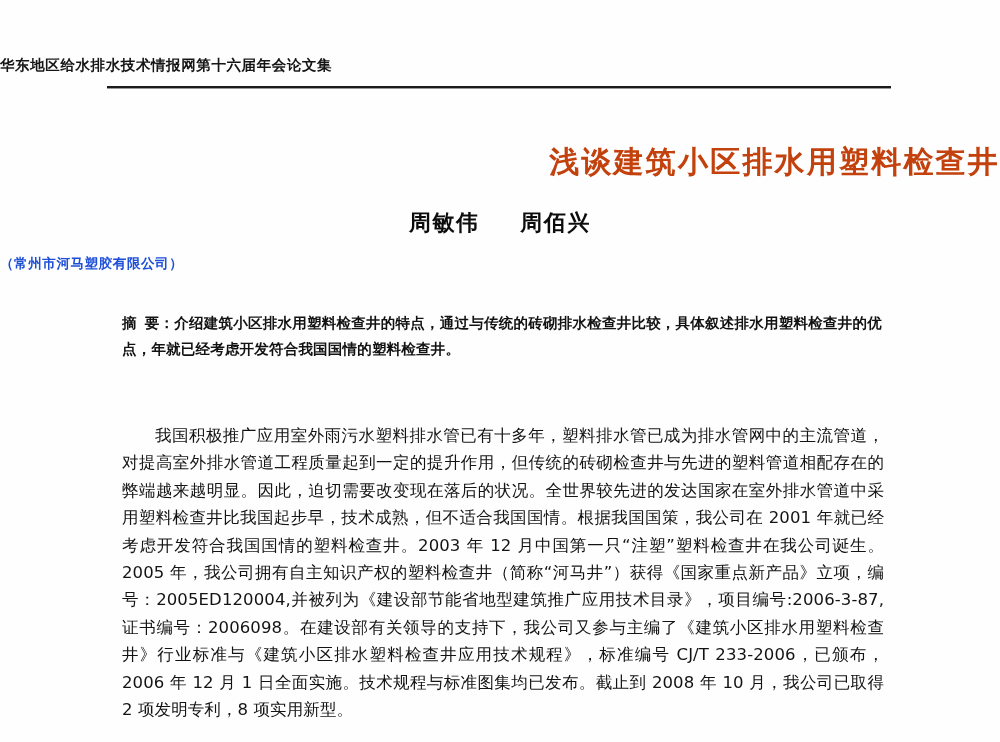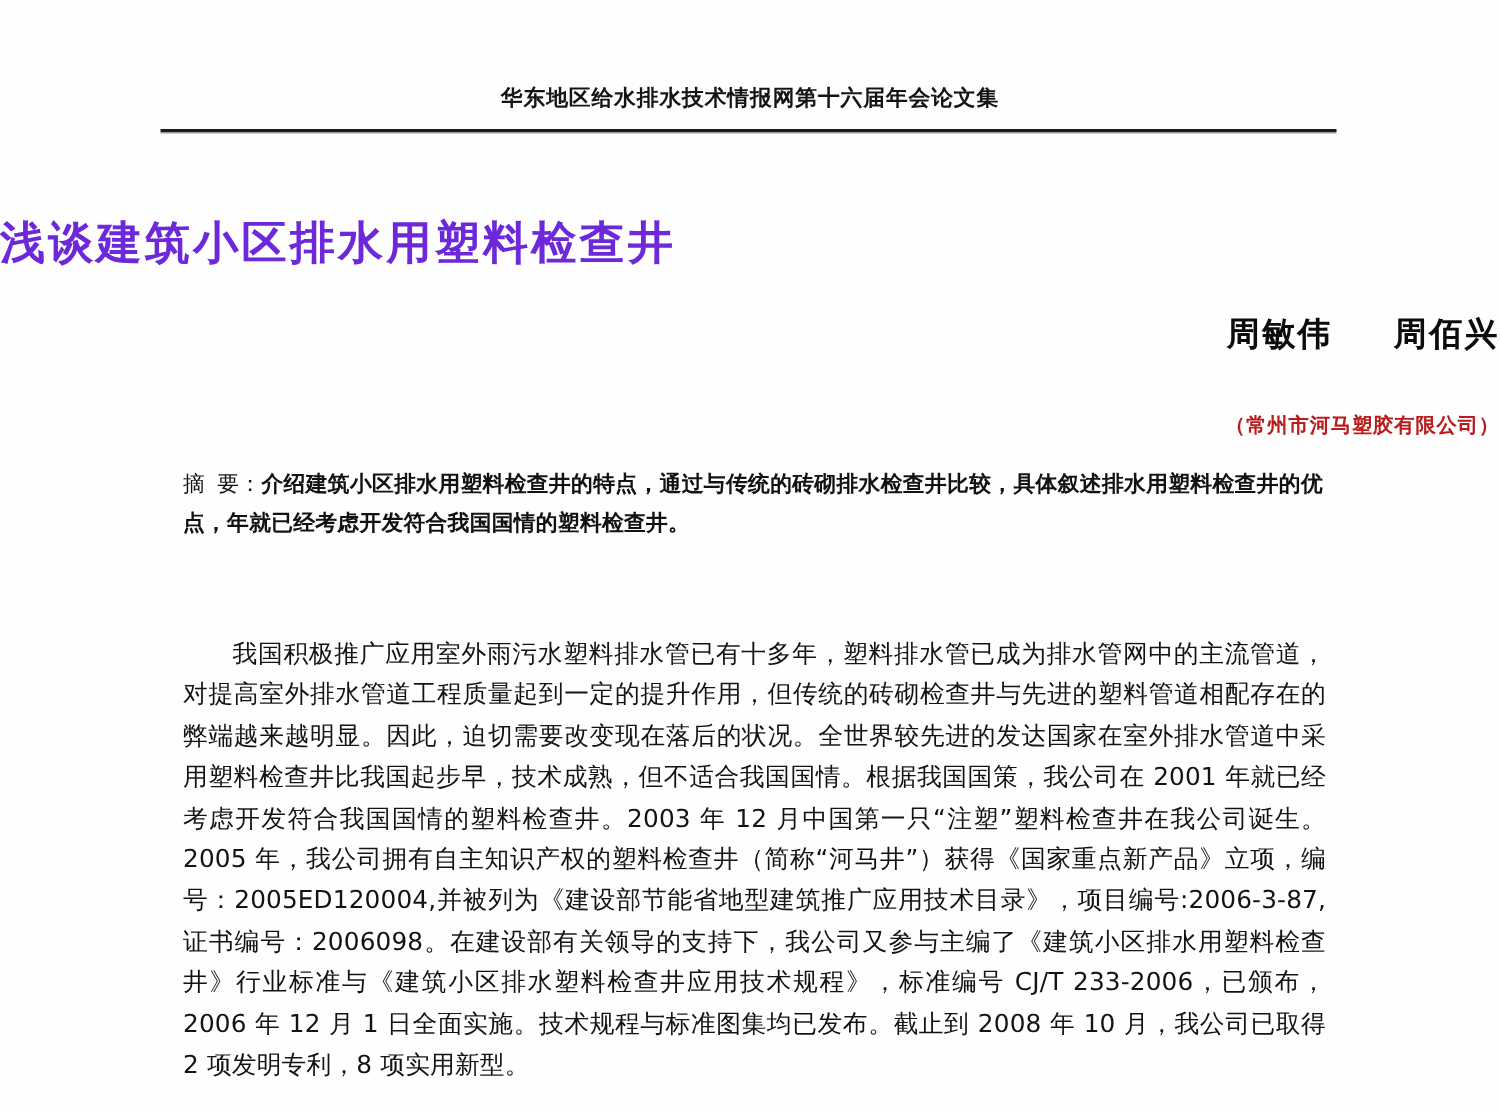--- a/index.html
+++ b/index.html
@@ -18,21 +18,21 @@
     overflow: hidden;
     background: #fefefe;
   }
 
   
   .running-header {
     position: absolute;
     top: 56px;
     left: 0;
     width: 1000px;
-    text-align: center;
+    text-align: left;
     font-size: 14.5px;
     font-weight: 700;
     letter-spacing: 0.6px;
     color: #151515;
     font-family: "DejaVu Sans", "Liberation Sans", sans-serif;
   }
   .header-rule {
     position: absolute;
     top: 86px;
     left: 107px;
@@ -49,76 +49,75 @@
     height: 1px;
     background: #9a9a9a;
   }
 
   
   .doc-title {
     position: absolute;
     top: 122px;
     left: 0;
     width: 1000px;
-    text-align: left;
+    text-align: right;
     font-size: 30px;
     font-weight: 700;
     letter-spacing: 2.2px;
-    color: #6d28d9;
+    color: #c2410c;
     font-family: "DejaVu Sans", "Liberation Sans", sans-serif;
   }
 
   
   .authors {
     position: absolute;
     top: 208px;
     left: 0;
     width: 1000px;
-    text-align: right;
+    text-align: center;
     font-size: 22px;
     font-weight: 700;
     letter-spacing: 1.6px;
     color: #0c0c0c;
     font-family: "DejaVu Sans", "Liberation Sans", sans-serif;
   }
   .author-gap {
     display: inline-block;
     width: 22px;
   }
   .affiliation {
     position: absolute;
     top: 255px;
     left: 0;
     width: 1000px;
-    text-align: right;
+    text-align: left;
     font-size: 13.5px;
     font-weight: 700;
     letter-spacing: 0.6px;
-    color: #b91c1c;
+    color: #1d4ed8;
     font-family: "DejaVu Sans", "Liberation Sans", sans-serif;
-    margin-top: 20px;
   }
 
   
   .abstract {
     position: absolute;
     top: 310px;
     left: 122px;
     width: 760px;
     font-size: 14.5px;
     line-height: 26px;
     font-weight: 700;
     text-align: justify;
     text-align-last: left;
     letter-spacing: 0.2px;
     color: #121212;
     font-family: "DejaVu Sans", "Liberation Sans", sans-serif;
   }
   .abstract-label {
-    font-weight: 400;
+    font-weight: 700;
   }
   .abstract-label .lbl-gap {
     display: inline-block;
     width: 8px;
   }
 
   
   .body-text {
     position: absolute;
     top: 408px;

